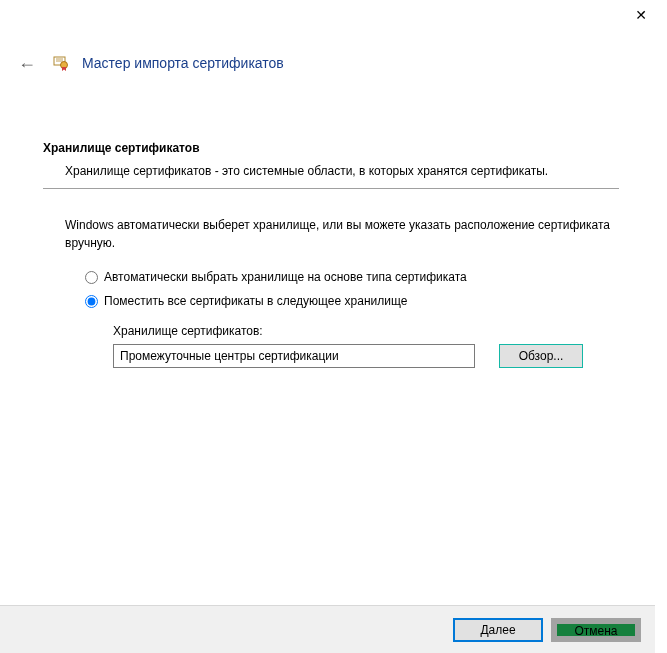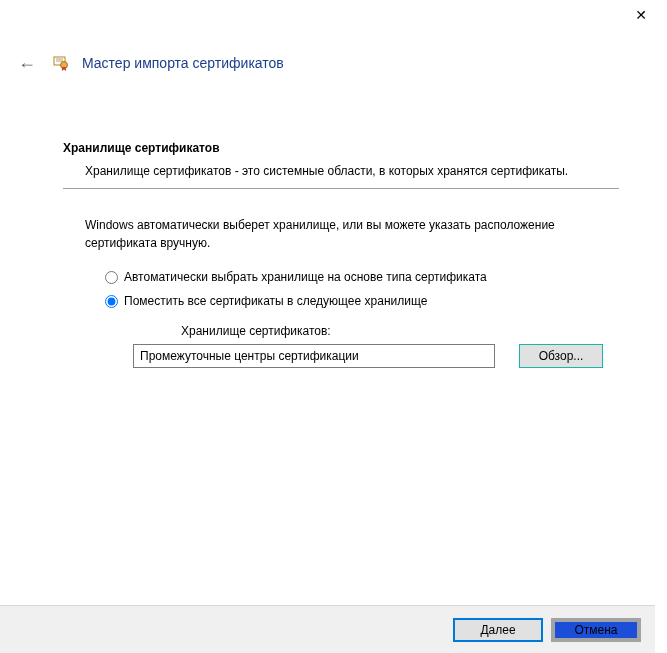--- a/index.html
+++ b/index.html
@@ -53,21 +53,21 @@
     .wizard-icon svg {
       width: 18px;
       height: 18px;
     }
     .wizard-title {
       font-size: 14px;
       color: #1a3f8b;
       font-weight: 400;
     }
     .content {
-      padding: 56px 48px 0 63px;
+      padding: 56px 48px 0 43px;
     }
     .section-heading {
       font-size: 12px;
       font-weight: 700;
       color: #000;
       margin-bottom: 8px;
     }
     .section-desc {
       font-size: 12px;
       color: #000;
@@ -101,21 +101,20 @@
       height: 13px;
       margin: 0;
     }
     .store-block {
       padding-left: 70px;
       margin-top: 16px;
     }
     .store-label {
       font-size: 12px;
       margin-bottom: 6px;
-      margin-left: 48px;
     }
     .store-row {
       display: flex;
       gap: 24px;
       align-items: center;
     }
     .store-input {
       width: 362px;
       height: 24px;
       border: 1px solid #7a7a7a;
@@ -146,22 +145,22 @@
       align-items: center;
       padding-right: 14px;
       gap: 8px;
     }
     .footer button {
       width: 90px;
       height: 24px;
       font-size: 12px;
       font-family: inherit;
       cursor: default;
-      background: #1d4ed8;
-      border: 4px solid #a3a3a3;
+      background: #15803d;
+      border: 6px solid #a3a3a3;
     }
     .footer .primary {
       border: 2px solid #0078d7;
       background: #e1e1e1;
     }
   </style>
 </head>
 <body>
 
 <div class="titlebar">

